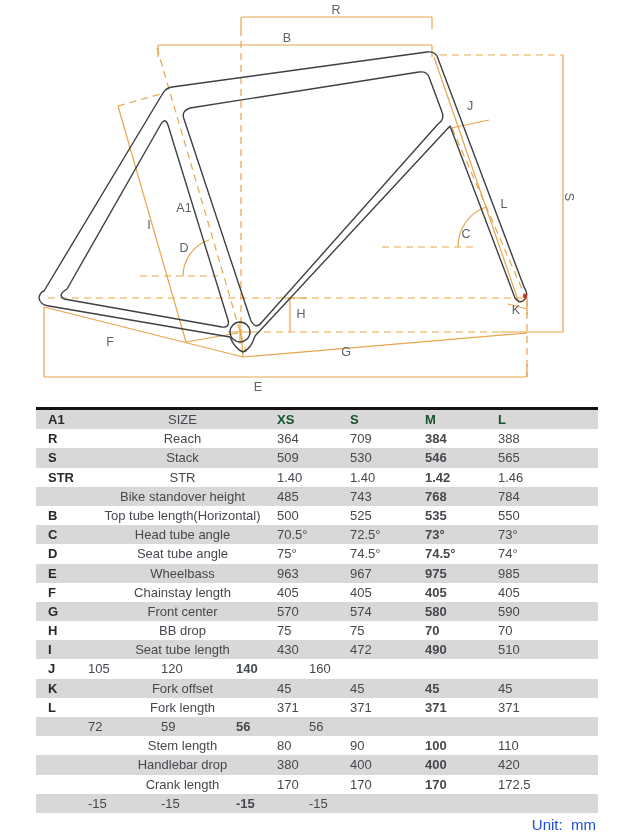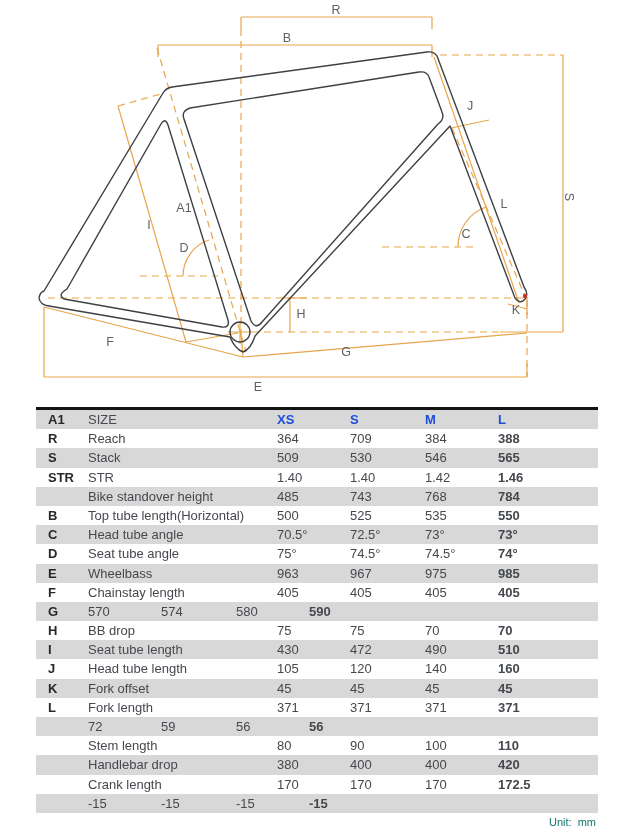--- a/index.html
+++ b/index.html
@@ -12,29 +12,29 @@
   
   .geo-table{
     position:absolute;left:36px;top:407px;width:562px;
     border-top:3px solid #131313;
     color:#45484d;font-size:13px;
   }
   .trow{display:flex;align-items:center;height:19.2px;line-height:19.2px;background:#ffffff;}
   .trow.gray{background:#d8d8d8;}
   .c{flex:0 0 auto;white-space:nowrap;overflow:visible;}
   .c.letter{width:40px;padding-left:12px;font-weight:bold;color:#26282b;}
-  .c.name{width:189px;}
+  .c.name{width:189px;text-align:center;}
   .c.v0{width:73px;}
   .c.v1{width:75px;}
-  .c.v2{width:73px;}
-  .c.v3{flex:1 1 auto;font-weight:bold;}
+  .c.v2{width:73px;font-weight:bold;}
+  .c.v3{flex:1 1 auto;}
   .trow.header .c.letter{font-weight:bold;}
-  .trow.header .hb{font-weight:bold;color:#1d4ed8;}
+  .trow.header .hb{font-weight:bold;color:#14532d;}
   .unit-note{
-    text-align:right;padding:3px 2px 0 0;font-size:11px;color:#0f766e;white-space:pre;
+    text-align:right;padding:3px 2px 0 0;font-size:15px;color:#1d4ed8;white-space:pre;
   }
   text{font-family:"Liberation Sans",sans-serif;}
 </style>
 </head>
 <body>
 
 <svg class="diagram" viewBox="0 0 636 405" width="636" height="405">
 
   <g stroke="#e8a54b" stroke-width="1.2" fill="none" stroke-dasharray="7 5">
     <path d="M241,29 V332
@@ -174,20 +174,21 @@
       <div class="trow">
         <div class="c letter">F</div>
         <div class="c name">Chainstay length</div>
         <div class="c v0">405</div>
         <div class="c v1">405</div>
         <div class="c v2">405</div>
         <div class="c v3">405</div>
       </div>
       <div class="trow gray">
         <div class="c letter">G</div>
+        <div class="c name">Front center</div>
         <div class="c v0">570</div>
         <div class="c v1">574</div>
         <div class="c v2">580</div>
         <div class="c v3">590</div>
       </div>
       <div class="trow">
         <div class="c letter">H</div>
         <div class="c name">BB drop</div>
         <div class="c v0">75</div>
         <div class="c v1">75</div>
@@ -197,21 +198,20 @@
       <div class="trow gray">
         <div class="c letter">I</div>
         <div class="c name">Seat tube length</div>
         <div class="c v0">430</div>
         <div class="c v1">472</div>
         <div class="c v2">490</div>
         <div class="c v3">510</div>
       </div>
       <div class="trow">
         <div class="c letter">J</div>
-        <div class="c name">Head tube length</div>
         <div class="c v0">105</div>
         <div class="c v1">120</div>
         <div class="c v2">140</div>
         <div class="c v3">160</div>
       </div>
       <div class="trow gray">
         <div class="c letter">K</div>
         <div class="c name">Fork offset</div>
         <div class="c v0">45</div>
         <div class="c v1">45</div>

